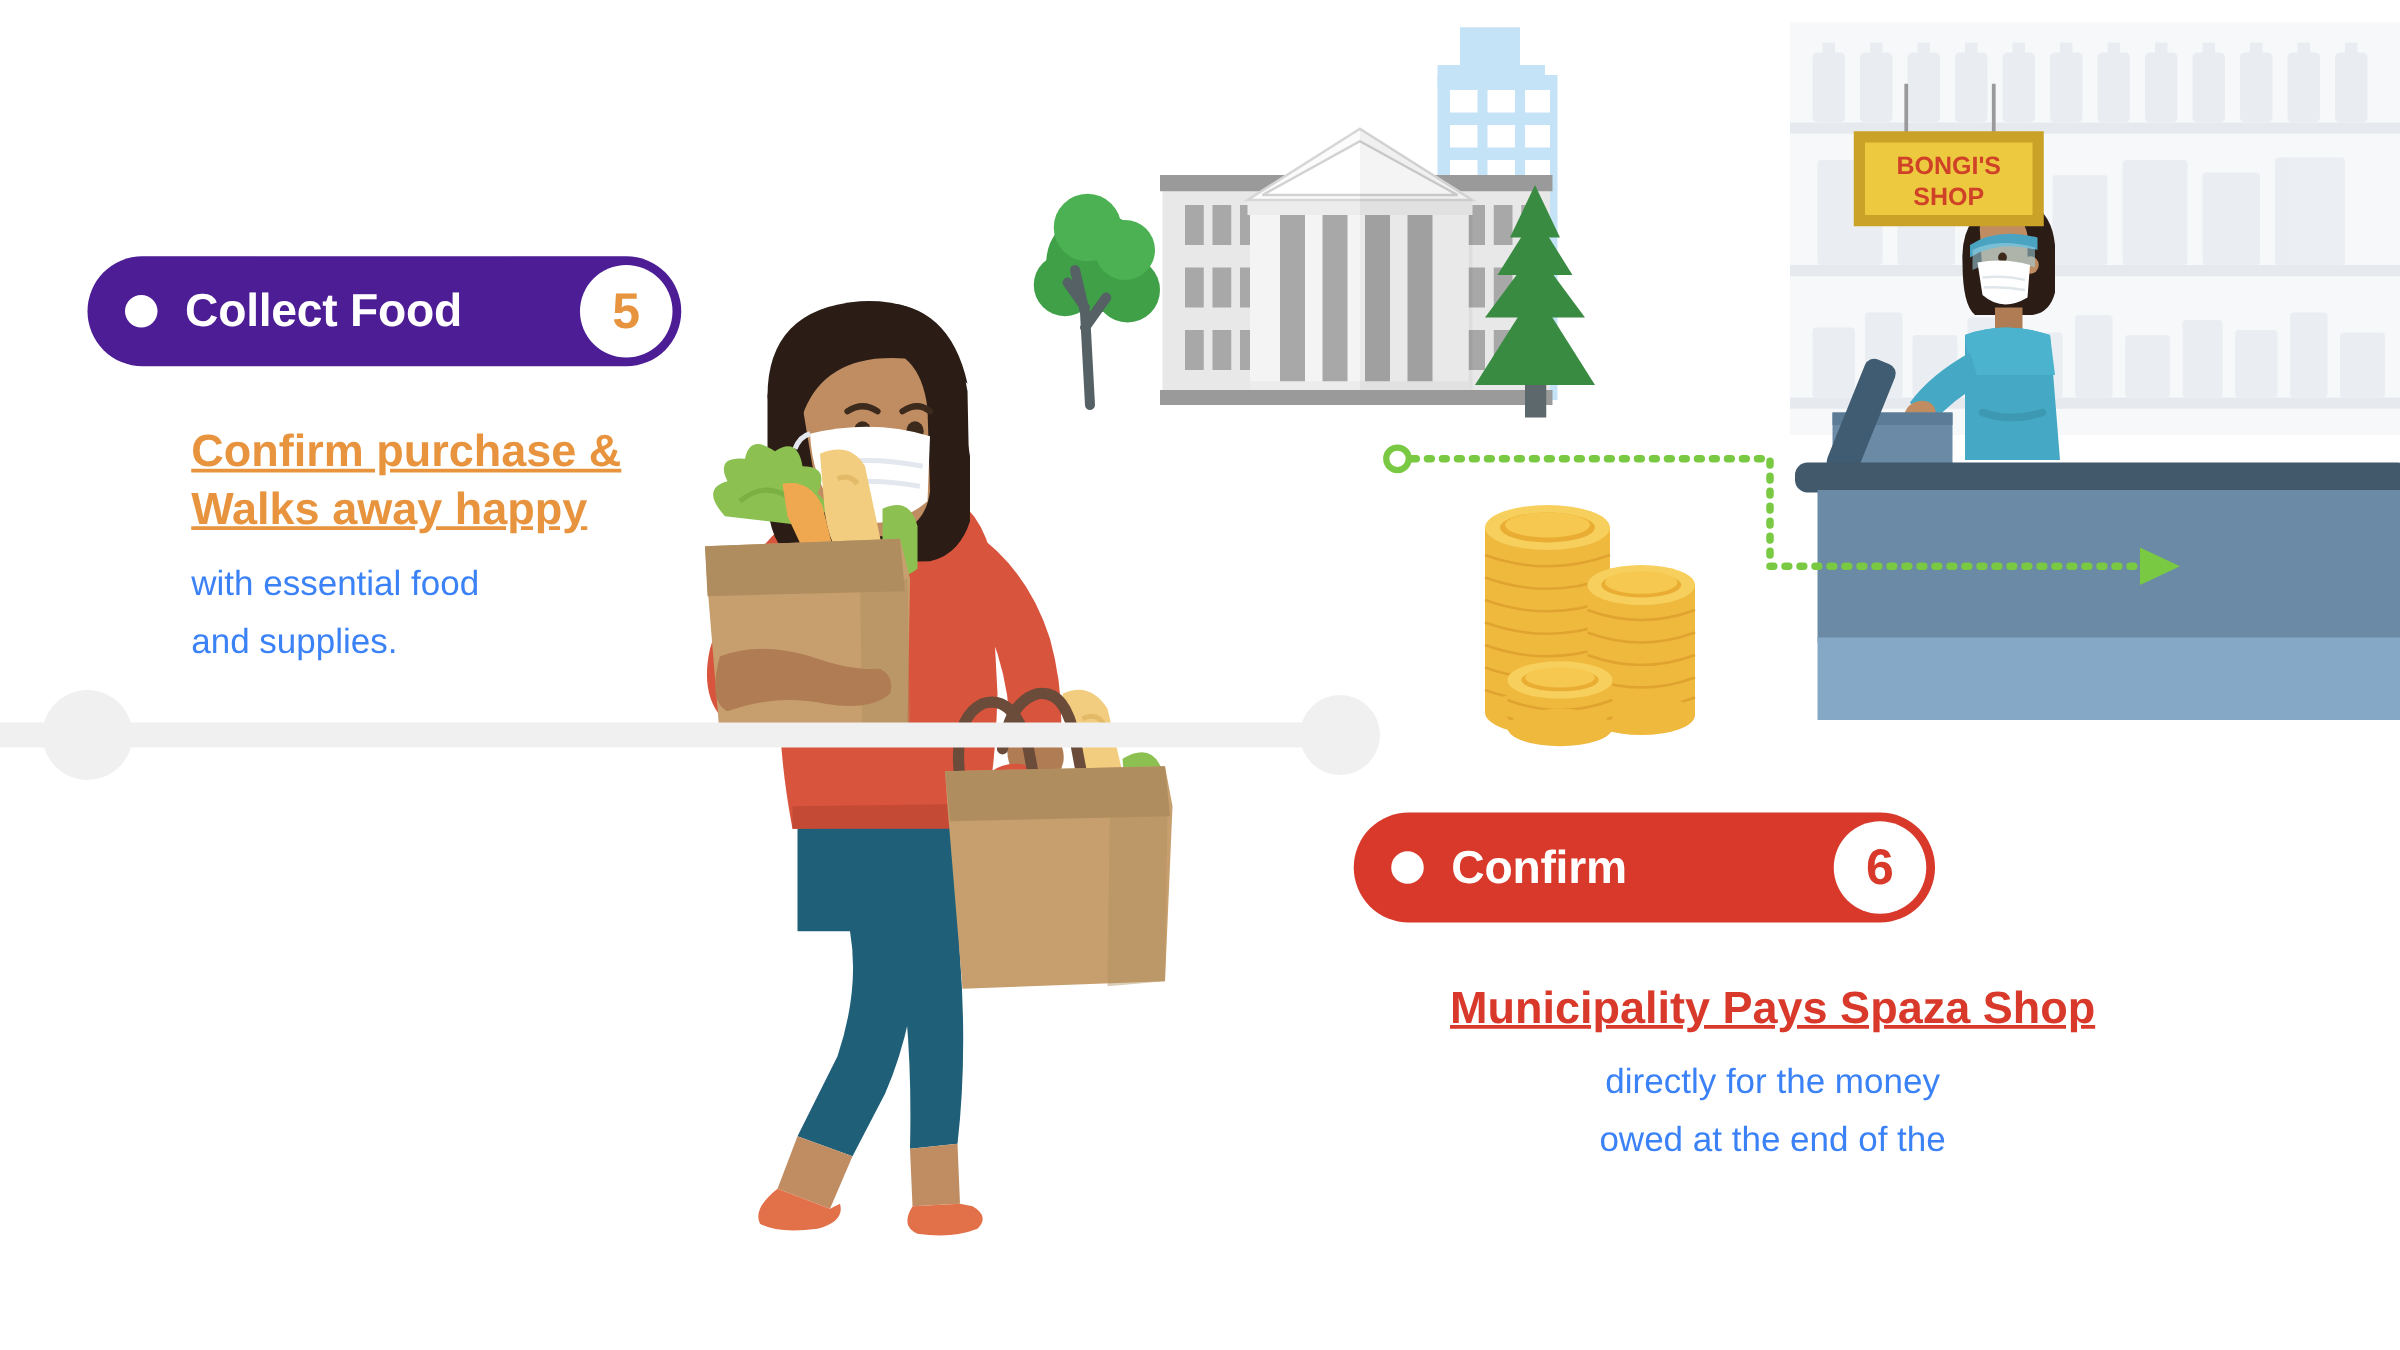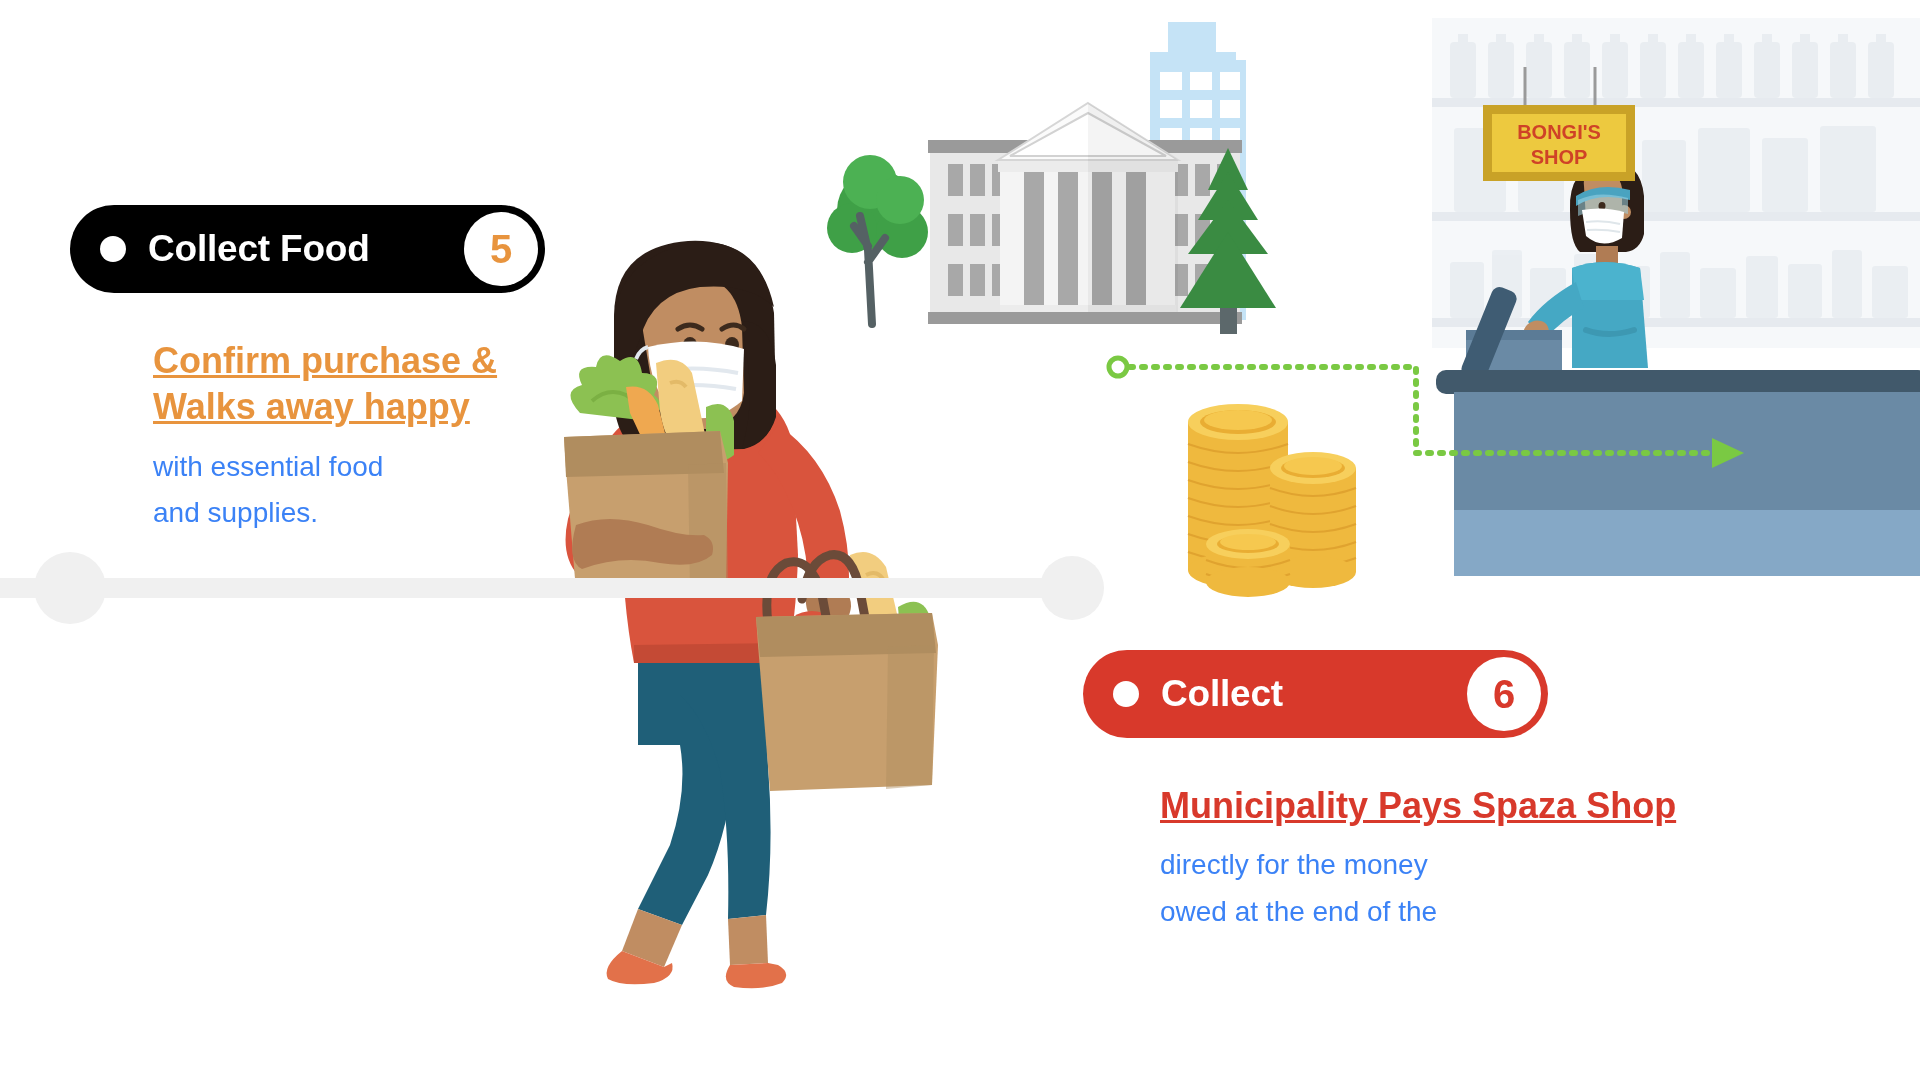--- a/index.html
+++ b/index.html
@@ -32,39 +32,39 @@
     font-size:37px; font-weight:bold; margin-left:22px; white-space:nowrap;
     letter-spacing:-0.2px;
   }
   .badge .num-wrap {
     margin-left:auto; margin-right:7px; width:74px; height:74px;
     border-radius:50%; background:#fff;
     display:flex; align-items:center; justify-content:center; flex:0 0 auto;
   }
   .badge .num { font-size:40px; font-weight:bold; }
 
-  #badge-collect { left:70px; top:205px; width:475px; background:#000000;text-align:right; }
+  #badge-collect { left:70px; top:205px; width:475px; background:#4c1d95;text-align:right; }
   #badge-collect .num { color:#e8943e; }
   #badge-payment { left:1083px; top:650px; width:465px; background:#d8392b; }
   #badge-payment .num { color:#d8392b; }
 
   
   .txtblock { position:absolute; }
   .head-line {
     font-size:36px; font-weight:bold; line-height:1.29; white-space:nowrap;text-decoration:underline;
   }
   .body-line {
     font-size:28px; color:#3b82f6; line-height:1.65; white-space:nowrap;
   }
   #text-collect { left:153px; top:338px; }
   #text-collect .head-line { color:#e8943e; }
   #text-collect .body-sub { margin-top:13px; }
   #text-payment { left:1160px; top:783px; }
   #text-payment .head-line { color:#d8392b; }
-  #text-payment .body-sub { margin-top:13px; }
+  #text-payment .body-sub { margin-top:13px;text-align:center; }
 
   
   .city { position:absolute; left:830px; top:0px; width:450px; height:340px; }
 
   
   .coins { position:absolute; left:1180px; top:400px; width:220px; height:190px; }
 
   
   .connector { position:absolute; left:1080px; top:330px; width:660px; height:250px; }
 
@@ -472,21 +472,21 @@
     <div class="head-line">Confirm purchase &amp;</div>
     <div class="head-line">Walks away happy</div>
     <div class="body-sub">
       <div class="body-line">with essential food</div>
       <div class="body-line">and supplies.</div>
     </div>
   </div>
 
   <div class="badge" id="badge-payment">
     <span class="dot"></span>
-    <span class="blabel">Collect</span>
+    <span class="blabel">Confirm</span>
     <span class="num-wrap">
       <span class="num">6</span>
     </span>
   </div>
 
   <div class="txtblock" id="text-payment">
     <div class="head-line">Municipality Pays Spaza Shop</div>
     <div class="body-sub">
       <div class="body-line">directly for the money</div>
       <div class="body-line">owed at the end of the</div>

